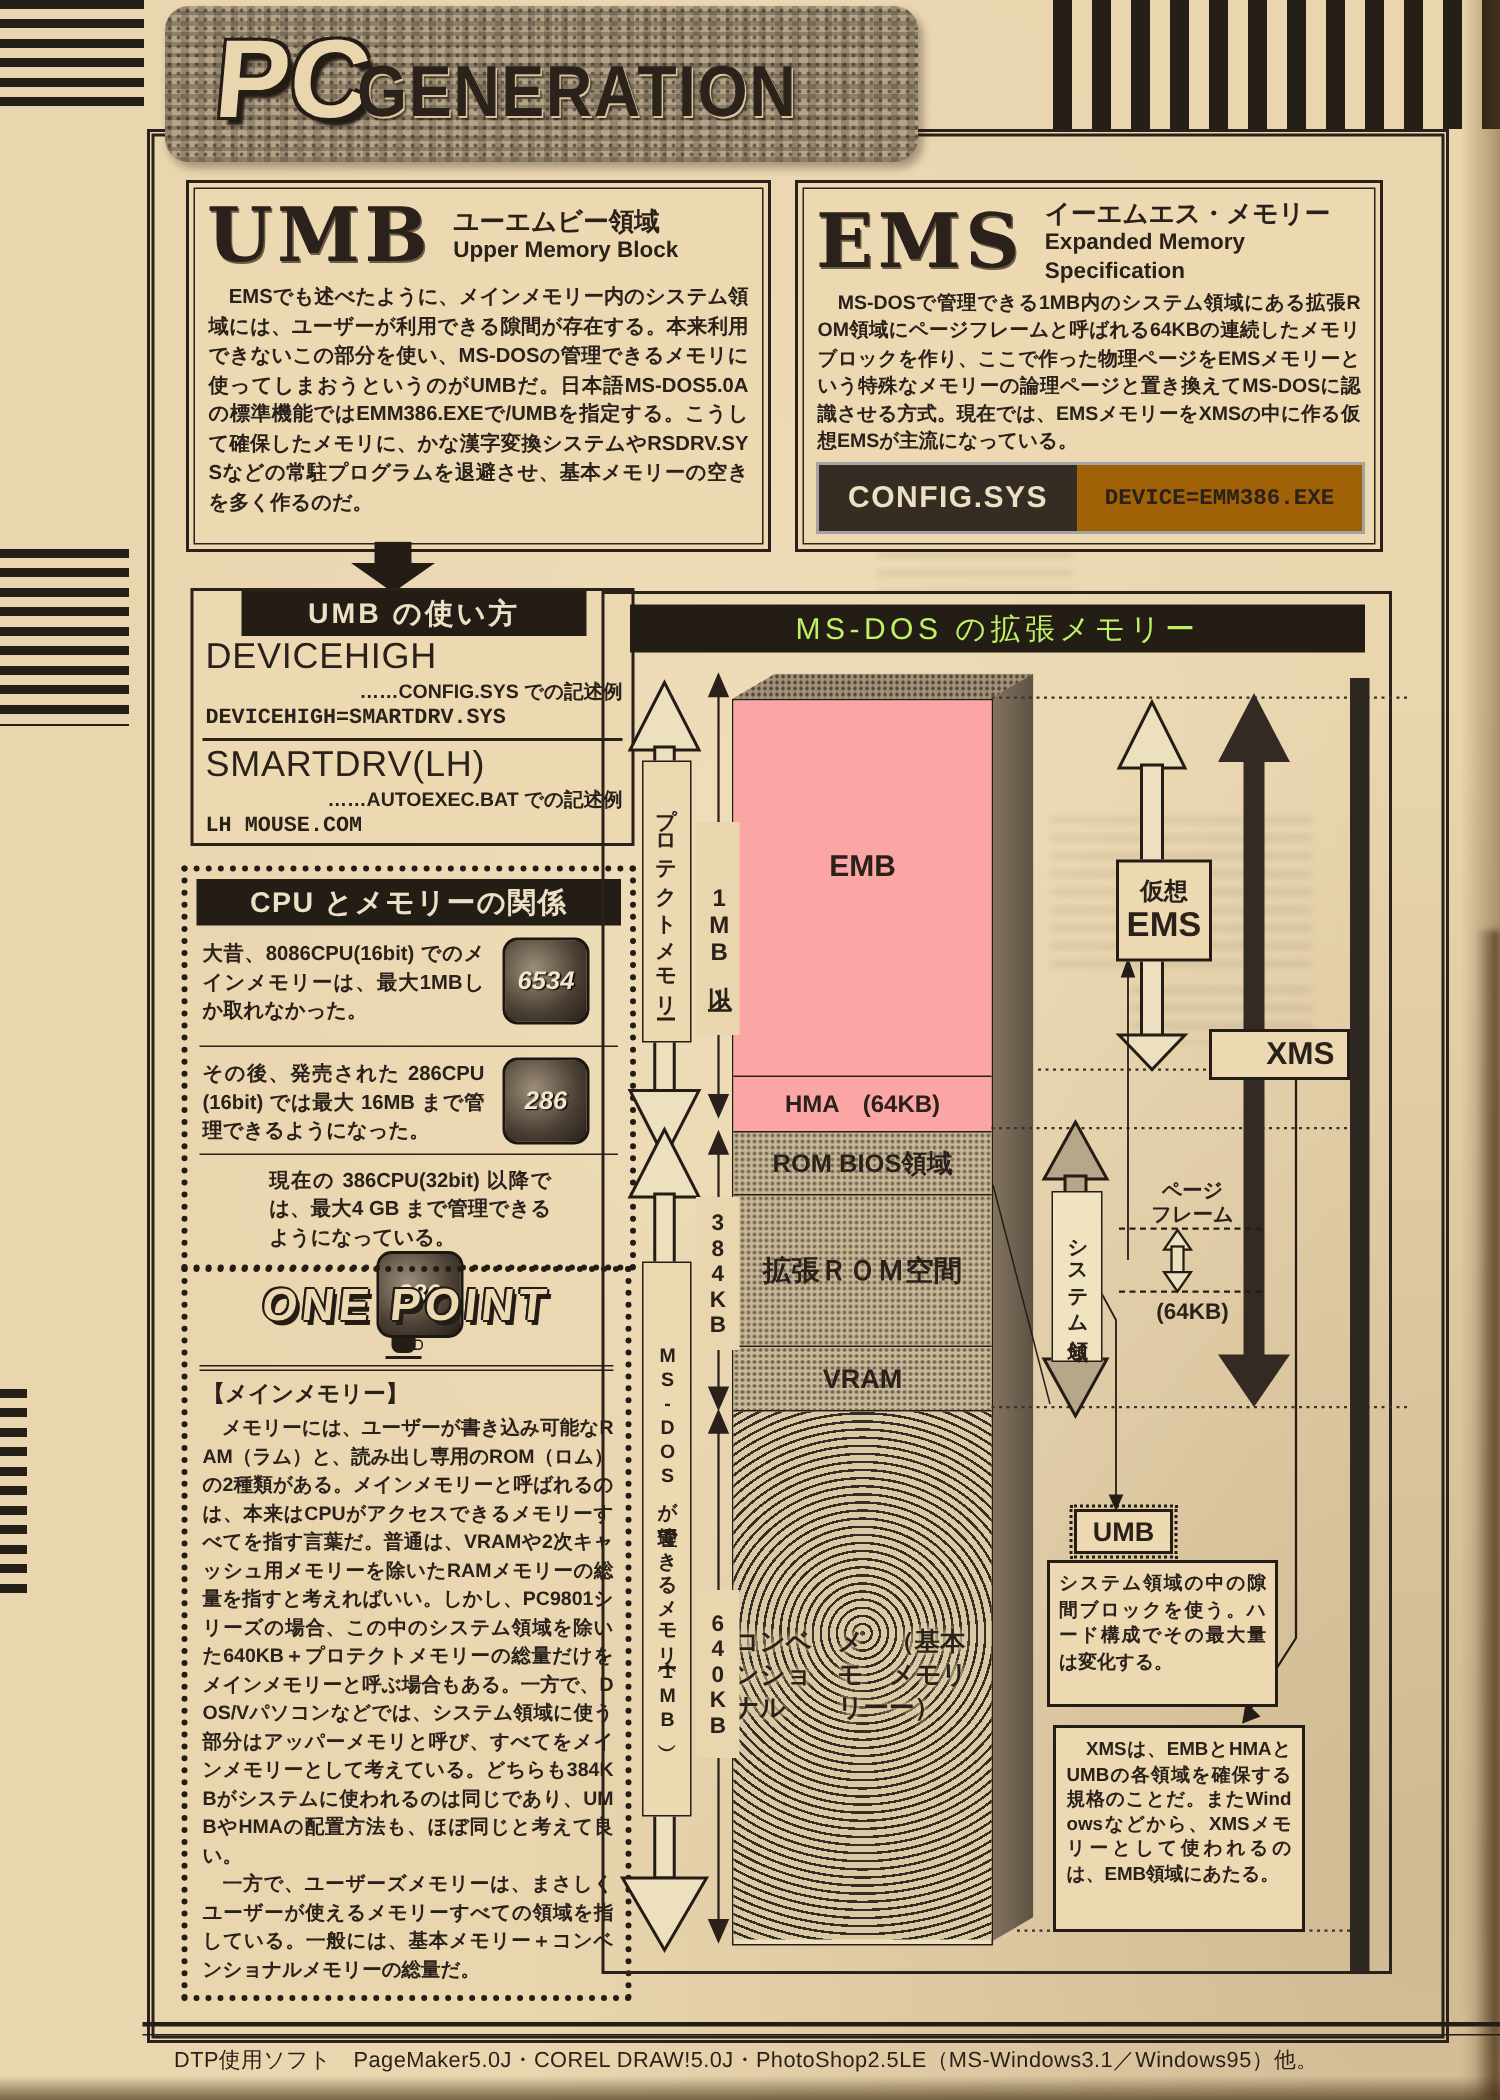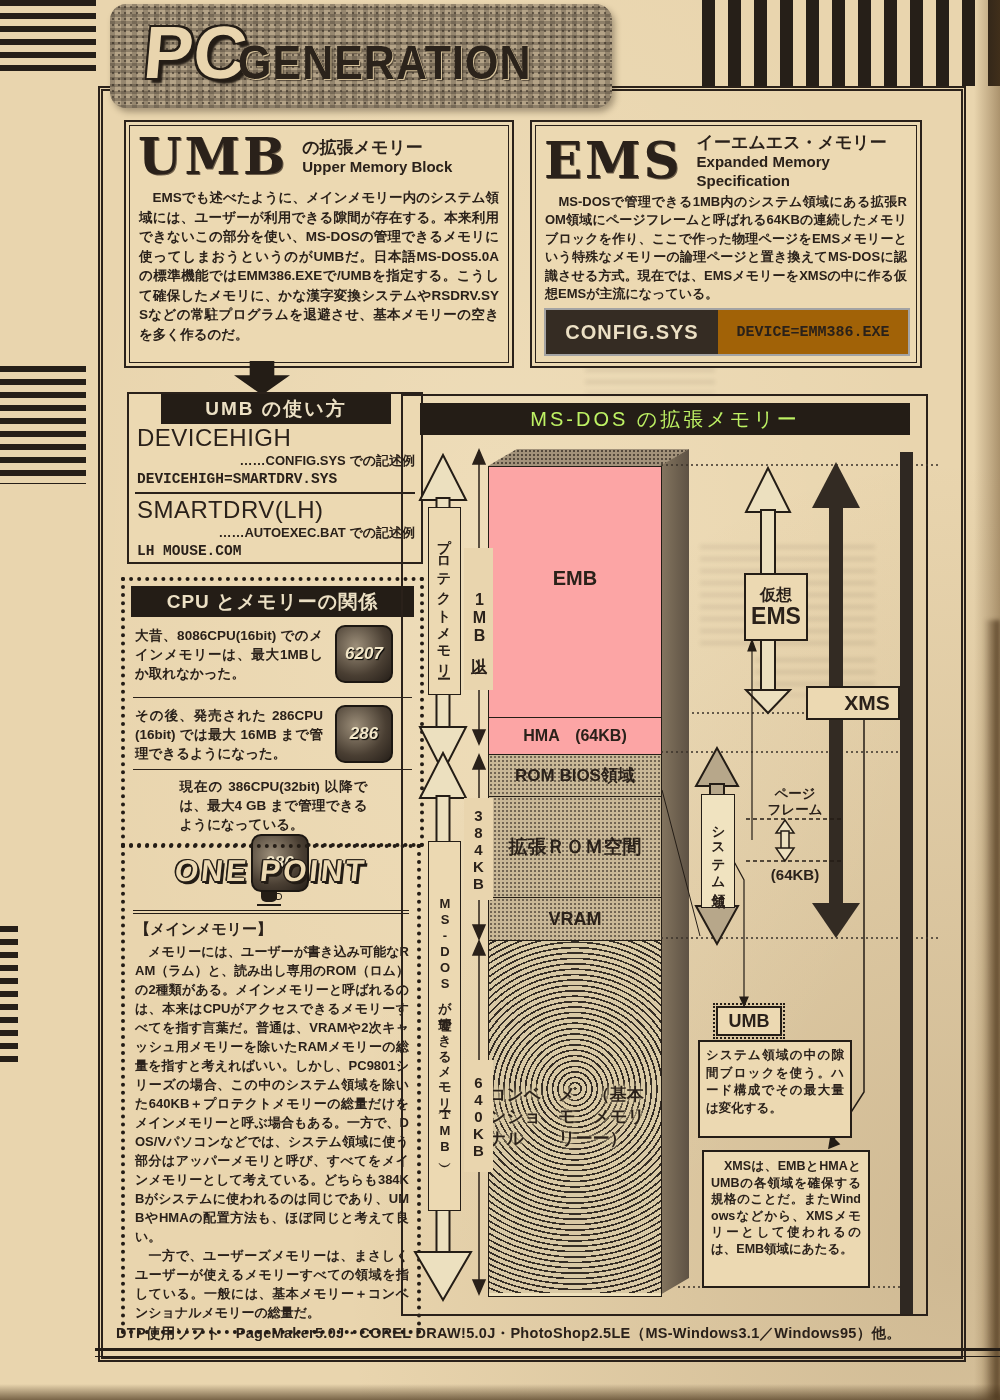--- a/index.html
+++ b/index.html
@@ -128,21 +128,21 @@
   .lbl-64kb{left:748px;top:866px;width:94px;text-align:center;font-size:15px;font-weight:bold;}
   .lbl-umb{left:716px;top:1006px;width:62px;height:26px;border:2px solid #241d16;outline:2px dotted #241d16;outline-offset:1px;
     background:#ecd9b2;display:flex;align-items:center;justify-content:center;font-size:18px;font-weight:bold;}
   .note{border:2px solid #241d16;background:#ecd9b2;font-weight:bold;text-align:justify;word-break:break-all;}
   .note-umb{left:698px;top:1040px;width:138px;height:84px;padding:5px 6px;font-size:12.5px;line-height:17.5px;}
   .note-xms{left:702px;top:1150px;width:150px;height:122px;padding:6px 7px;font-size:12.5px;line-height:16.5px;}
 
   
   .footer-rule1{left:95px;top:1348px;width:905px;border-top:3px solid #241d16;}
   .footer-rule2{left:95px;top:1356px;width:905px;border-top:1.5px solid #241d16;}
-  .footer-text{left:116px;top:1324px;font-size:14.5px;font-weight:bold;letter-spacing:0.3px;}
+  .footer-text{left:116px;top:1364px;font-size:14.5px;font-weight:normal;letter-spacing:0.3px;}
 </style>
 </head>
 <body>
 
 <div class="page">
 
   <div class="abs stripes-h" style="left:0;top:0;width:96px;height:78px;"></div>
   <div class="abs stripes-v" style="left:702px;top:0;width:298px;height:86px;"></div>
   <div class="abs stripes-h" style="left:0;top:366px;width:86px;height:118px;"></div>
   <div class="abs stripes-h" style="left:0;top:926px;width:18px;height:136px;"></div>
@@ -157,21 +157,21 @@
 
   <div class="abs masthead">
     <div class="abs pc">PC</div>
     <div class="abs gen">GENERATION</div>
   </div>
 
   <div class="abs dbox" style="left:124px;top:120px;width:386px;height:244px;">
     <div class="art-head">
       <div class="art-title">UMB</div>
       <div class="art-sub">
-        <div class="ja">の拡張メモリー</div>
+        <div class="ja">ユーエムビー領域</div>
         <div class="en">Upper Memory Block</div>
       </div>
     </div>
     <div class="art-body">　EMSでも述べたように、メインメモリー内のシステム領域には、ユーザーが利用できる隙間が存在する。本来利用できないこの部分を使い、MS-DOSの管理できるメモリに使ってしまおうというのがUMBだ。日本語MS-DOS5.0Aの標準機能ではEMM386.EXEで/UMBを指定する。こうして確保したメモリに、かな漢字変換システムやRSDRV.SYSなどの常駐プログラムを退避させ、基本メモリーの空きを多く作るのだ。</div>
   </div>
 
   <div class="abs dbox" style="left:530px;top:120px;width:388px;height:244px;">
     <div class="art-head" style="padding-bottom:0;">
       <div class="art-title">EMS</div>
       <div class="art-sub">
@@ -198,21 +198,21 @@
       <div class="usage-cmd">SMARTDRV(LH)</div>
       <div class="usage-note">……AUTOEXEC.BAT での記述例</div>
       <div class="usage-code">LH MOUSE.COM</div>
     </div>
   </div>
 
   <div class="abs cpu-box">
     <div class="cpu-head">CPU とメモリーの関係</div>
     <div class="cpu-row" style="top:44px;">
       <div class="cpu-text">大昔、8086CPU(16bit) でのメインメモリーは、最大1MBしか取れなかった。</div>
-      <div class="chip">6207</div>
+      <div class="chip">6534</div>
     </div>
     <div class="cpu-div" style="top:116px;"></div>
     <div class="cpu-row" style="top:124px;">
       <div class="cpu-text">その後、発売された 286CPU(16bit) では最大 16MB まで管理できるようになった。</div>
       <div class="chip">286</div>
     </div>
     <div class="cpu-div" style="top:188px;"></div>
     <div class="cpu-row" style="top:196px;flex-direction:column;">
       <div class="cpu-text">現在の 386CPU(32bit) 以降では、最大4 GB まで管理できるようになっている。</div>
       <div class="chip">386</div>

